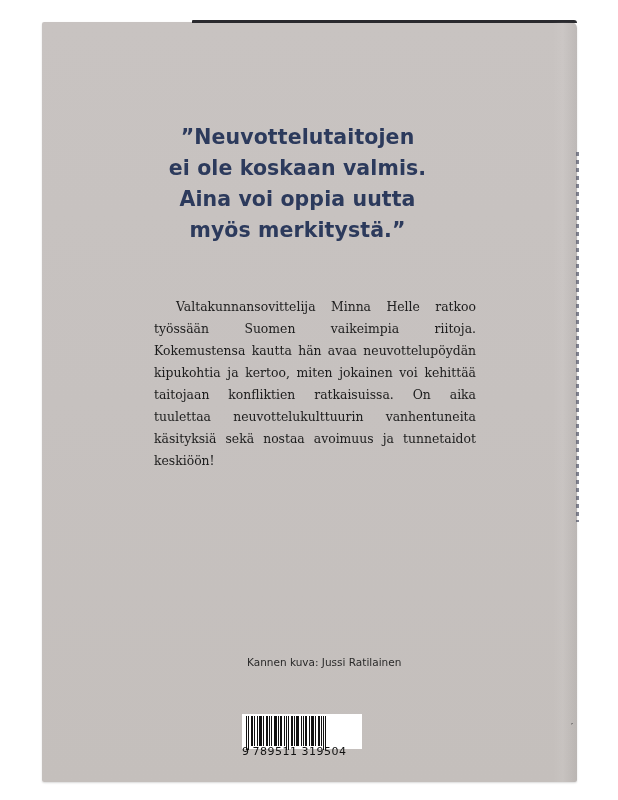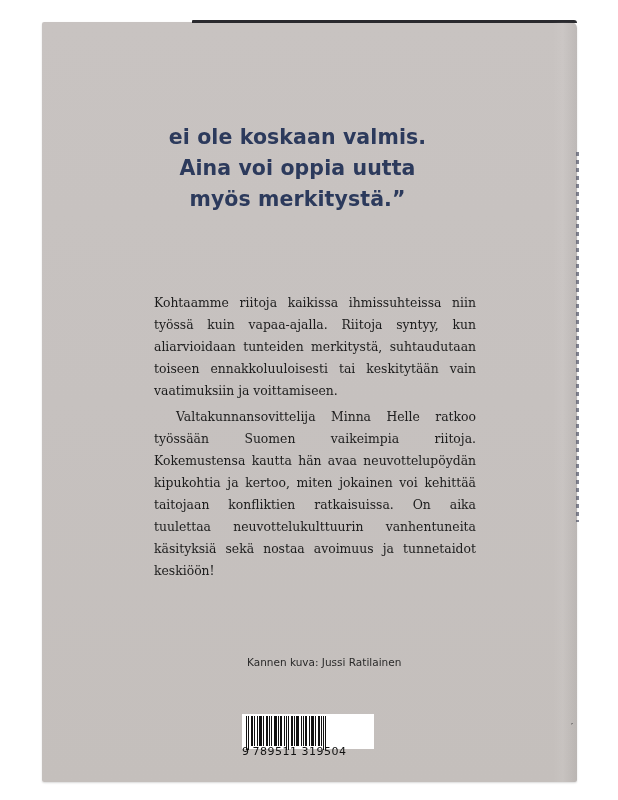--- a/index.html
+++ b/index.html
@@ -94,21 +94,21 @@
     font-family: "DejaVu Sans", sans-serif;
     font-size: 10.5px;
     line-height: 16px;
     color: #2a2a2a;
   }
   .colophon div { white-space: nowrap; }
   .barcode {
     position: absolute;
     left: 200px;
     top: 692px;
-    width: 132px;
+    width: 120px;
     height: 48px;
   }
   .bars {
     display: flex;
     align-items: flex-start;
     height: 33px;
     padding: 2px 3px 0 4px;
     background: #ffffff;
   }
   .bars span {
@@ -131,27 +131,27 @@
 </style>
 </head>
 <body>
 
 <div class="book">
   <div class="spine-edge"></div>
   <div class="spine-text"></div>
   <div class="spine-mark">′</div>
 
   <div class="quote">
+    <div>”Neuvottelutaitojen</div>
     <div>ei ole koskaan valmis.</div>
     <div>Aina voi oppia uutta</div>
     <div>myös merkitystä.”</div>
   </div>
 
   <div class="body-text">
-    <p>Kohtaamme riitoja kaikissa ihmissuhteissa niin työssä kuin vapaa-ajalla. Riitoja syntyy, kun aliarvioidaan tunteiden merkitystä, suhtaudutaan toiseen ennakkoluuloisesti tai keskitytään vain vaatimuksiin ja voittamiseen.</p>
     <p class="indent">Valtakunnansovittelija Minna Helle ratkoo työssään Suomen vaikeimpia riitoja. Kokemustensa kautta hän avaa neuvottelupöydän kipukohtia ja kertoo, miten jokainen voi kehittää taitojaan konfliktien ratkaisuissa. On aika tuulettaa neuvottelukulttuurin vanhentuneita käsityksiä sekä nostaa avoimuus ja tunnetaidot keskiöön!</p>
   </div>
 
   <div class="colophon">
     <div>Kannen kuva: Jussi Ratilainen</div>
   </div>
 
   <div class="barcode">
     <div class="bars">
       <span class="g" style="width:1px"></span>

